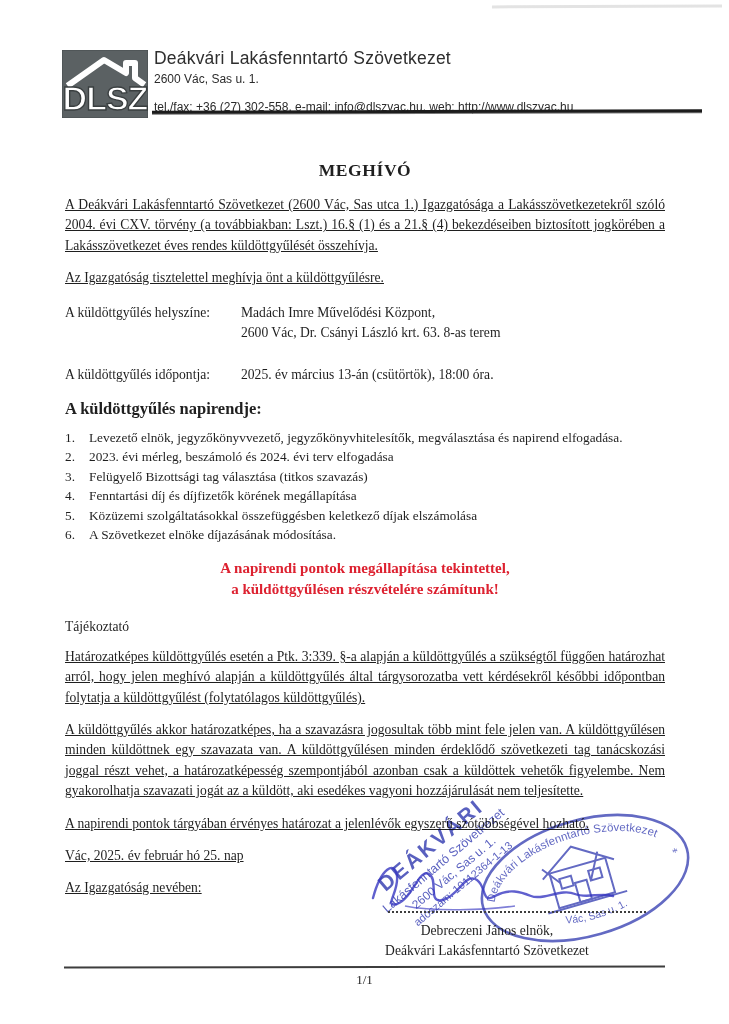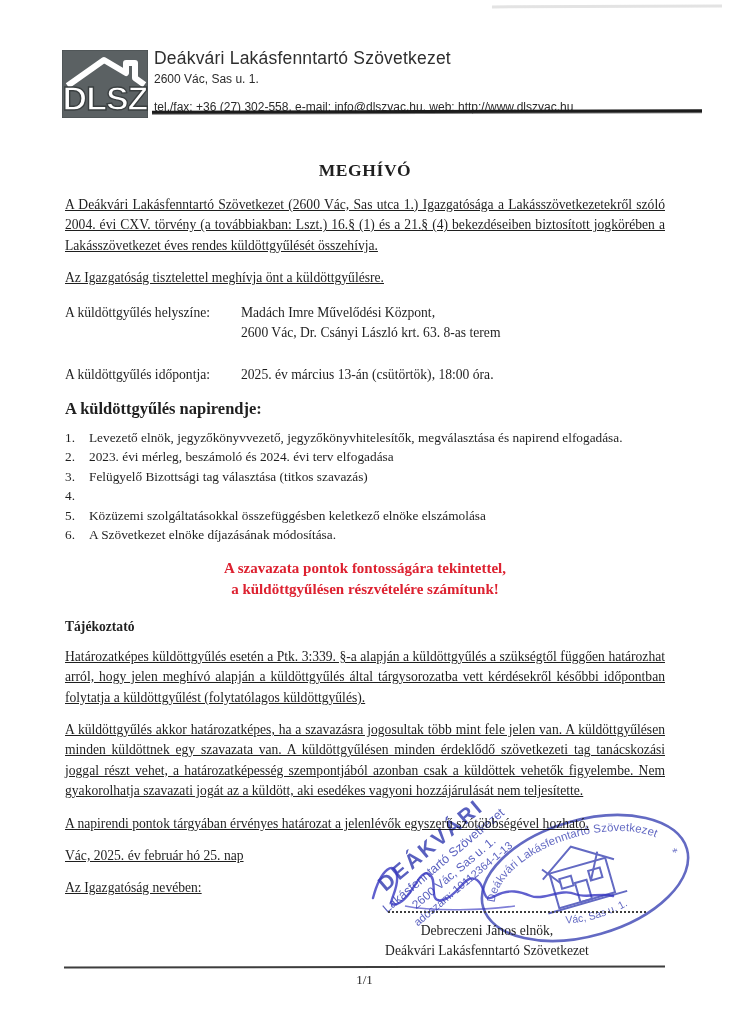--- a/index.html
+++ b/index.html
@@ -31,21 +31,21 @@
 
   .meeting-grid{display:grid;grid-template-columns:176px 1fr;row-gap:22px;
     margin-top:14px;font-size:13.6px;line-height:1.5;}
   .agenda-heading{margin:13px 0 0 0;font-size:16.5px;font-weight:bold;}
   .agenda-list{margin-top:9px;}
   .agenda-item{display:flex;font-size:13.3px;line-height:1.47;}
   .agenda-item .num{width:24px;flex:none;}
 
   .notice{margin-top:13px;text-align:center;color:var(--accent-red,#dd2130);
     font-weight:bold;font-size:15px;line-height:1.4;}
-  .info-heading{margin:19px 0 0 0;font-size:13.6px;font-weight:bold;}
+  .info-heading{margin:19px 0 0 0;font-size:13.6px;font-weight:normal;}
 
   
   .sig-cluster{position:relative;height:64px;margin-top:8px;}
   .stamp{mix-blend-mode:multiply;}
   .stamp-diagonal{
     position:absolute;left:265px;top:-80px;width:230px;text-align:center;
     transform:rotate(-40deg);color:var(--stamp-blue,#3c44b4);opacity:.85;
     font-family:"Liberation Sans",sans-serif;line-height:1.25;pointer-events:none;}
   .stamp-diagonal .s1{font-size:21px;font-weight:bold;letter-spacing:2.5px;}
   .stamp-diagonal .s2{font-size:12.5px;display:block;}
@@ -111,33 +111,34 @@
       <div class="agenda-item">
         <span class="num">2.</span>
         <span>2023. évi mérleg, beszámoló és 2024. évi terv elfogadása</span>
       </div>
       <div class="agenda-item">
         <span class="num">3.</span>
         <span>Felügyelő Bizottsági tag választása (titkos szavazás)</span>
       </div>
       <div class="agenda-item">
         <span class="num">4.</span>
+        <span>Fenntartási díj és díjfizetők körének megállapítása</span>
       </div>
       <div class="agenda-item">
         <span class="num">5.</span>
-        <span>Közüzemi szolgáltatásokkal összefüggésben keletkező elnöke elszámolása</span>
+        <span>Közüzemi szolgáltatásokkal összefüggésben keletkező díjak elszámolása</span>
       </div>
       <div class="agenda-item">
         <span class="num">6.</span>
         <span>A Szövetkezet elnöke díjazásának módosítása.</span>
       </div>
     </div>
 
     <div class="notice">
-      <div>A szavazata pontok fontosságára tekintettel,</div>
+      <div>A napirendi pontok megállapítása tekintettel,</div>
       <div>a küldöttgyűlésen részvételére számítunk!</div>
     </div>
 
     <h3 class="info-heading">Tájékoztató</h3>
 
     <p class="just">Határozatképes küldöttgyűlés esetén a Ptk. 3:339. §-a alapján a küldöttgyűlés a szükségtől függően határozhat arról, hogy jelen meghívó alapján a küldöttgyűlés által tárgysorozatba vett kérdésekről későbbi időpontban folytatja a küldöttgyűlést (folytatólagos küldöttgyűlés).</p>
     <p class="just">A küldöttgyűlés akkor határozatképes, ha a szavazásra jogosultak több mint fele jelen van. A küldöttgyűlésen minden küldöttnek egy szavazata van. A küldöttgyűlésen minden érdeklődő szövetkezeti tag tanácskozási joggal részt vehet, a határozatképesség szempontjából azonban csak a küldöttek vehetők figyelembe. Nem gyakorolhatja szavazati jogát az a küldött, aki esedékes vagyoni hozzájárulását nem teljesítette.</p>
     <p>A napirendi pontok tárgyában érvényes határozat a jelenlévők egyszerű szótöbbségével hozható.</p>
 
     <p>Vác, 2025. év február hó 25. nap</p>

